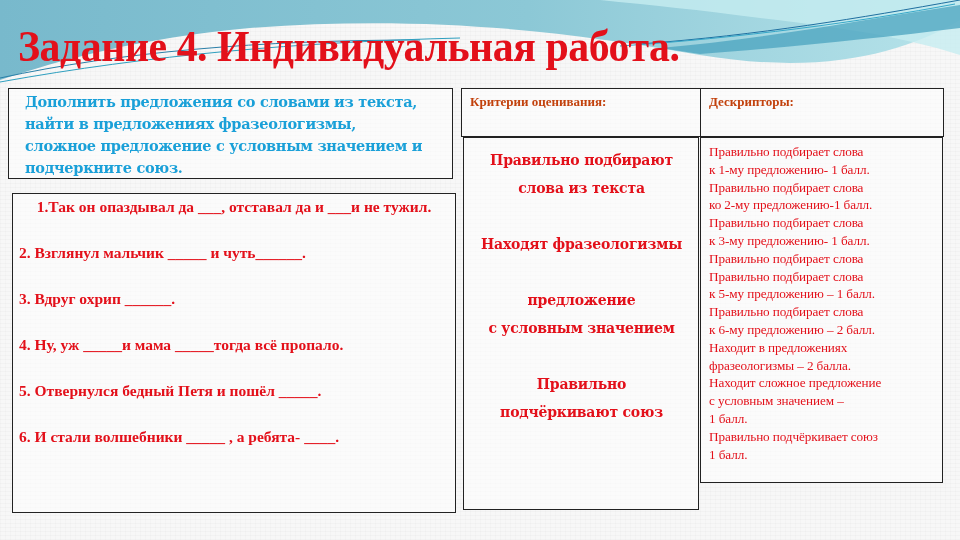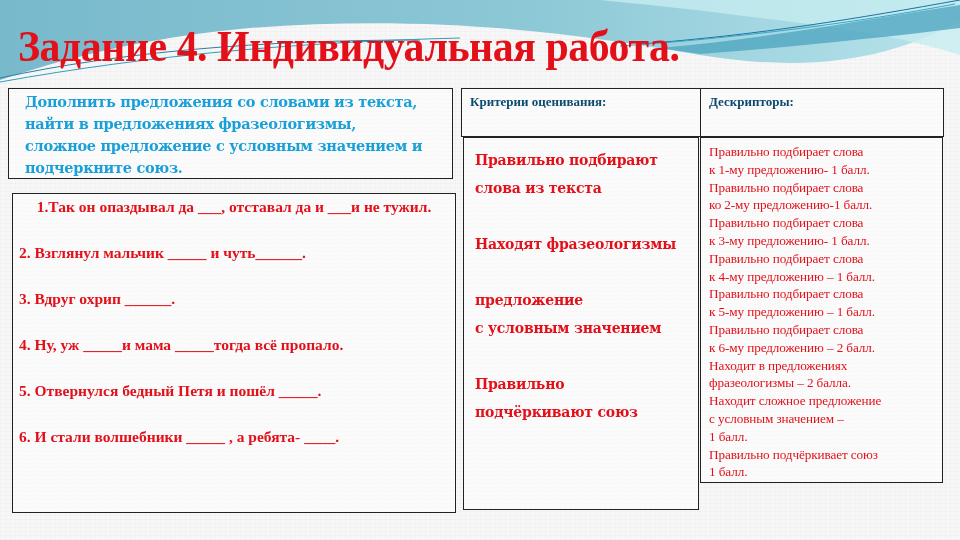--- a/index.html
+++ b/index.html
@@ -34,33 +34,33 @@
     padding:2px 6px 0 6px; color:#e3101a;
     font-family: "Liberation Serif", serif; font-weight:bold; font-size:15.5px;
   }
   .sentences .item { line-height:22px; margin-bottom:24px; }
   .sentences .item.first { margin-bottom:24px;text-align:center; }
   .hdr-table {
     left:461px; top:88px; width:483px; height:49px;
     display:flex; border-top:1.5px solid #222; border-left:1.5px solid #222; border-right:1.5px solid #222; border-bottom:1.5px solid #222;
   }
   .hdr-cell {
-    color:#0c4a6e; font-weight:bold; font-size:13px;
+    color:#c2410c; font-weight:bold; font-size:13px;
     font-family: "Liberation Serif", serif; padding:5px 8px;
     box-sizing:border-box;
   }
   .hdr-cell.c1 { width:239px; border-right:1.5px solid #222; }
   .hdr-cell.c2 { flex:1; }
   .criteria {
     left:463px; top:137px; width:236px; height:373px;
     padding:8px 10px 0 11px; color:#e3101a; font-weight:bold;
     font-family: "DejaVu Serif", serif; font-size:14px; line-height:28px;
     letter-spacing:-0.2px;
   }
-  .criteria .grp { margin-bottom:28px; }
+  .criteria .grp { margin-bottom:28px;text-align:center; }
   .descr {
     left:700px; top:137px; width:243px; height:346px;
     padding:5px 6px 0 8px; color:#e3101a;
     font-family: "Liberation Serif", serif; font-size:13.2px; line-height:17.8px;
     letter-spacing:-0.1px;
   }
   .descr .line { white-space:nowrap; }
 </style>
 </head>
 <body>
@@ -126,21 +126,20 @@
 </div>
 
 <div class="box descr">
   <div class="line">Правильно подбирает слова</div>
   <div class="line">к 1-му предложению- 1 балл.</div>
   <div class="line">Правильно подбирает слова</div>
   <div class="line">ко 2-му предложению-1 балл.</div>
   <div class="line">Правильно подбирает слова</div>
   <div class="line">к 3-му предложению- 1 балл.</div>
   <div class="line">Правильно подбирает слова</div>
-  <div class="line">к 4-му предложению – 1 балл.</div>
   <div class="line">Правильно подбирает слова</div>
   <div class="line">к 5-му предложению – 1 балл.</div>
   <div class="line">Правильно подбирает слова</div>
   <div class="line">к 6-му предложению – 2 балл.</div>
   <div class="line">Находит в предложениях</div>
   <div class="line">фразеологизмы – 2 балла.</div>
   <div class="line">Находит сложное предложение</div>
   <div class="line">с условным значением –</div>
   <div class="line">1 балл.</div>
   <div class="line">Правильно подчёркивает союз</div>

